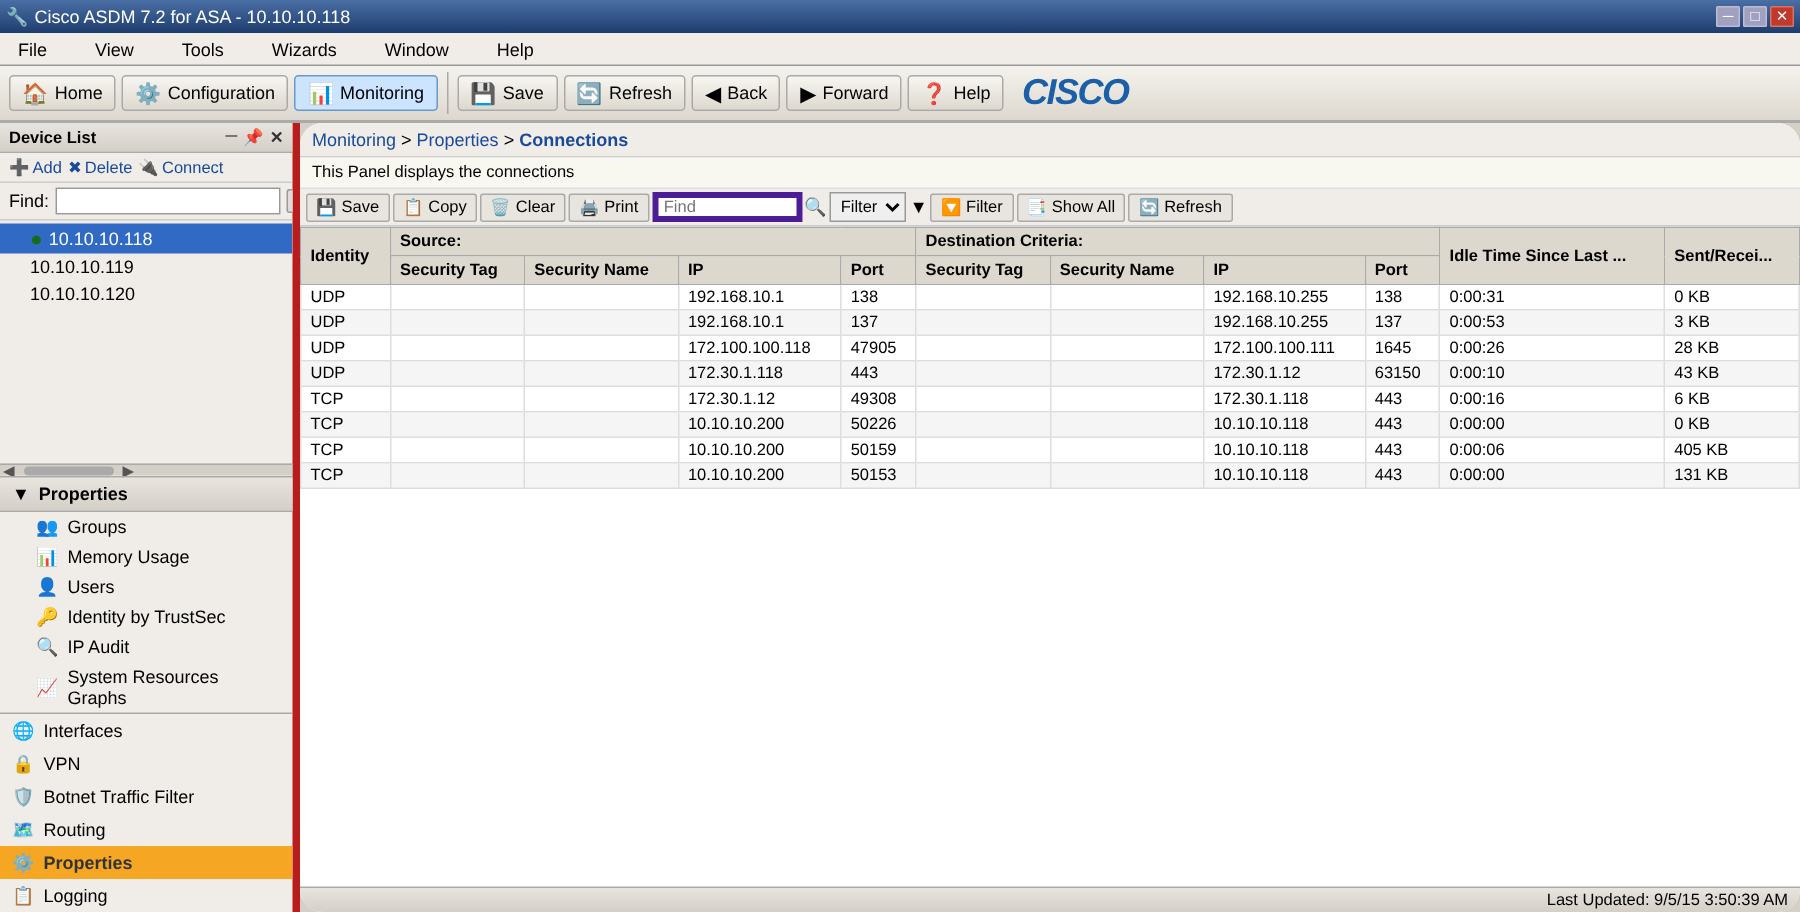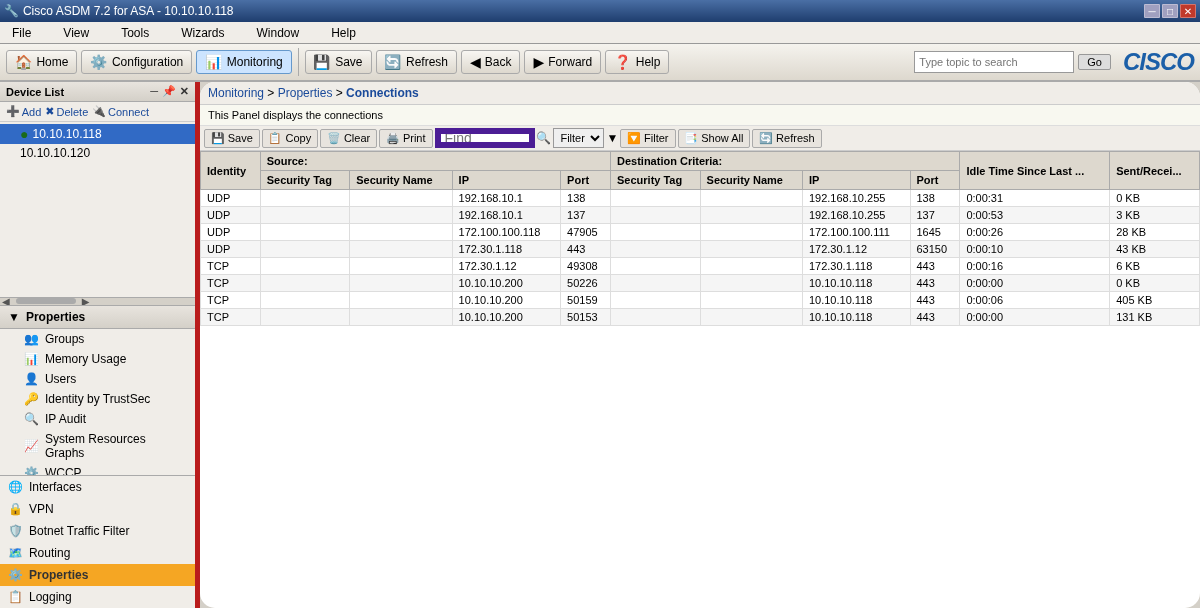--- a/index.html
+++ b/index.html
@@ -212,21 +212,21 @@
       padding: 2px 6px;
       background: #e8e4de;
       border: 1px solid #aaa;
       border-radius: 2px;
       cursor: pointer; font-size: 11px;
     }
     #filter-select {
       height: 20px; font-size: 11px; border: 1px solid #999; padding: 0 2px;
     }
     #find-input {
-      height: 20px; font-size: 14px; border: 6px solid #4c1d95; padding: 0 4px; width: 100px;
+      height: 20px; font-size: 11px; border: 4px solid #4c1d95; padding: 0 4px; width: 100px;
     }
 
     
     #connections-table-wrapper {
       flex: 1;
       overflow: auto;
       position: relative;
     }
     table {
       width: 100%;
@@ -328,24 +328,20 @@
     <span>Back</span>
   </div>
   <div class="tb-btn">
     <span class="tb-icon">▶</span>
     <span>Forward</span>
   </div>
   <div class="tb-btn">
     <span class="tb-icon">❓</span>
     <span>Help</span>
   </div>
-  <div id="search-box">
-    <input type="text" placeholder="Type topic to search" style="">
-    <button class="go-btn">Go</button>
-  </div>
   <div class="cisco-logo">CISCO</div>
 </div>
 
 <div id="main-layout">
 
   <div id="sidebar">
 
     <div id="device-list-header">
       <span>Device List</span>
       <div class="header-btns">
@@ -363,25 +359,33 @@
       <div class="dev-btn">
         <span>✖</span>
         <span>Delete</span>
       </div>
       <div class="dev-btn">
         <span>🔌</span>
         <span>Connect</span>
       </div>
     </div>
 
+    <div id="find-bar">
+      <label>Find:</label>
+      <input type="text" style="">
+      <button class="go-btn">Go</button>
+    </div>
 
     <div id="device-tree">
       <div class="device-item selected">
         <span class="device-dot">●</span>
         <span>10.10.10.118</span>
+      </div>
+      <div class="device-item">
+        <span>10.10.10.119</span>
       </div>
       <div class="device-item">
         <span>10.10.10.120</span>
       </div>
     </div>
 
     <div id="sidebar-scroll">
       <span class="scroll-arrow">◀</span>
       <div class="scroll-thumb"></div>
       <span class="scroll-arrow">▶</span>
@@ -621,14 +625,17 @@
     <td></td>
     <td>10.10.10.118</td>
     <td>443</td>
     <td>0:00:00</td>
     <td>131 KB</td>
   </tr>
           </tbody>
       </table>
     </div>
 
+    <div id="status-bar">
+      <span>Last Updated: 9/5/15 3:50:39 AM</span>
+    </div>
   </div>
 </div>
 
 </body></html>

